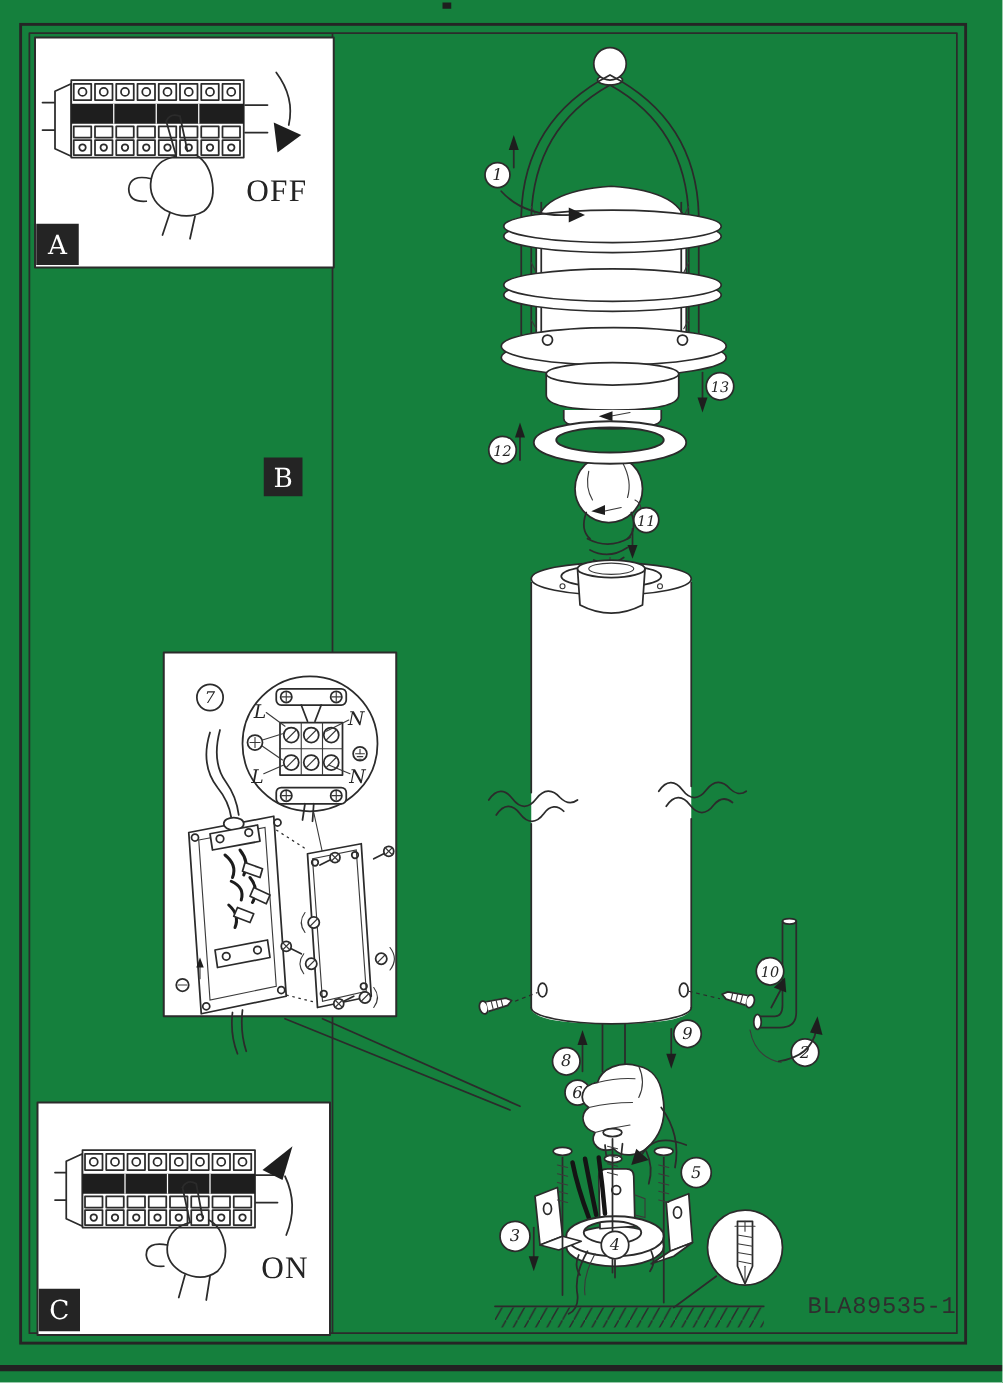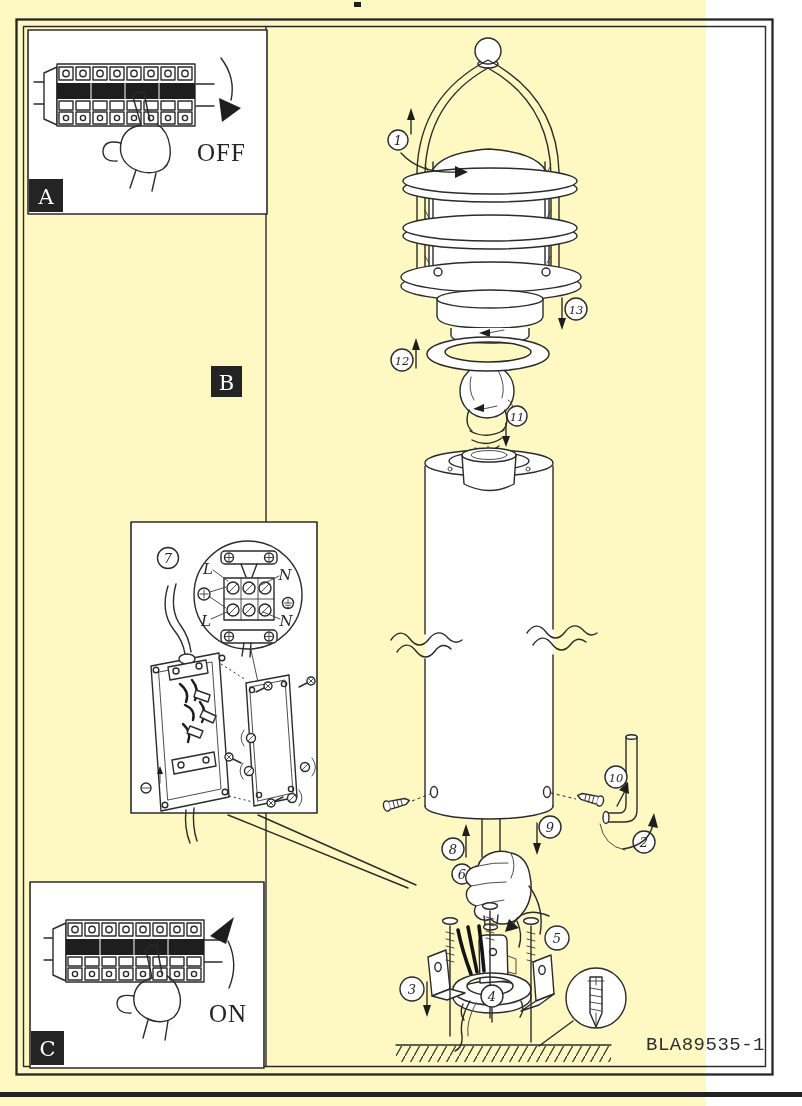--- a/index.html
+++ b/index.html
@@ -1,16 +1,16 @@
 <!DOCTYPE html>
 <html><head>
 <meta charset="utf-8">
 <style>
   html,body{margin:0;padding:0;background:#fff;}
-  .page{position:relative;width:706px;height:1106px;background:#fef9c3;font-family:"DejaVu Serif",serif;}
+  .page{position:relative;width:802px;height:1106px;background:#15803d;font-family:"DejaVu Serif",serif;}
   svg text{fill:#242424;}
   .ln{fill:none;stroke:#2b2b2b;stroke-width:1.4;stroke-linecap:round;stroke-linejoin:round;}
   .ln2{fill:none;stroke:#252525;stroke-width:2.3;stroke-linejoin:miter;}
   .thin{fill:none;stroke:#3a3a3a;stroke-width:0.9;stroke-linecap:round;}
   .fw{fill:#ffffff;stroke:#2b2b2b;stroke-width:1.4;stroke-linejoin:round;}
   .fw2{fill:#ffffff;stroke:#2b2b2b;stroke-width:1.6;stroke-linejoin:round;}
   .dk{fill:#1e1e1e;stroke:none;}
   .wire{fill:none;stroke:#141414;stroke-width:3.6;stroke-linecap:round;}
   .wire2{fill:none;stroke:#1c1c1c;stroke-width:2.4;stroke-linecap:round;}
   .dash{fill:none;stroke:#2b2b2b;stroke-width:1;stroke-dasharray:3 3;}

